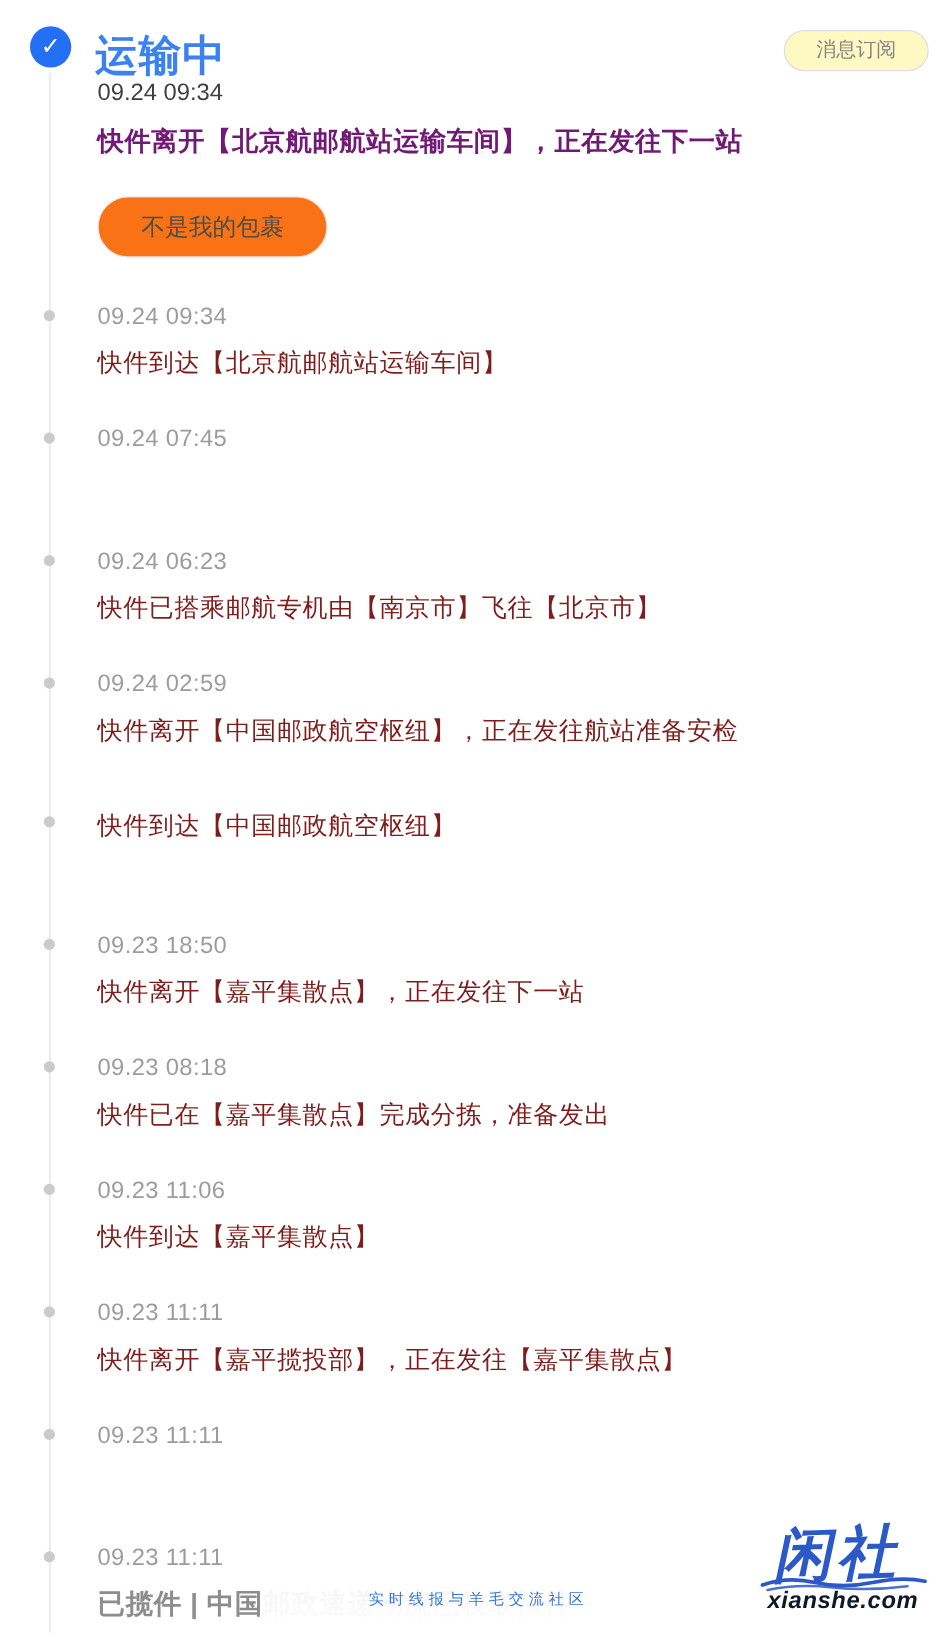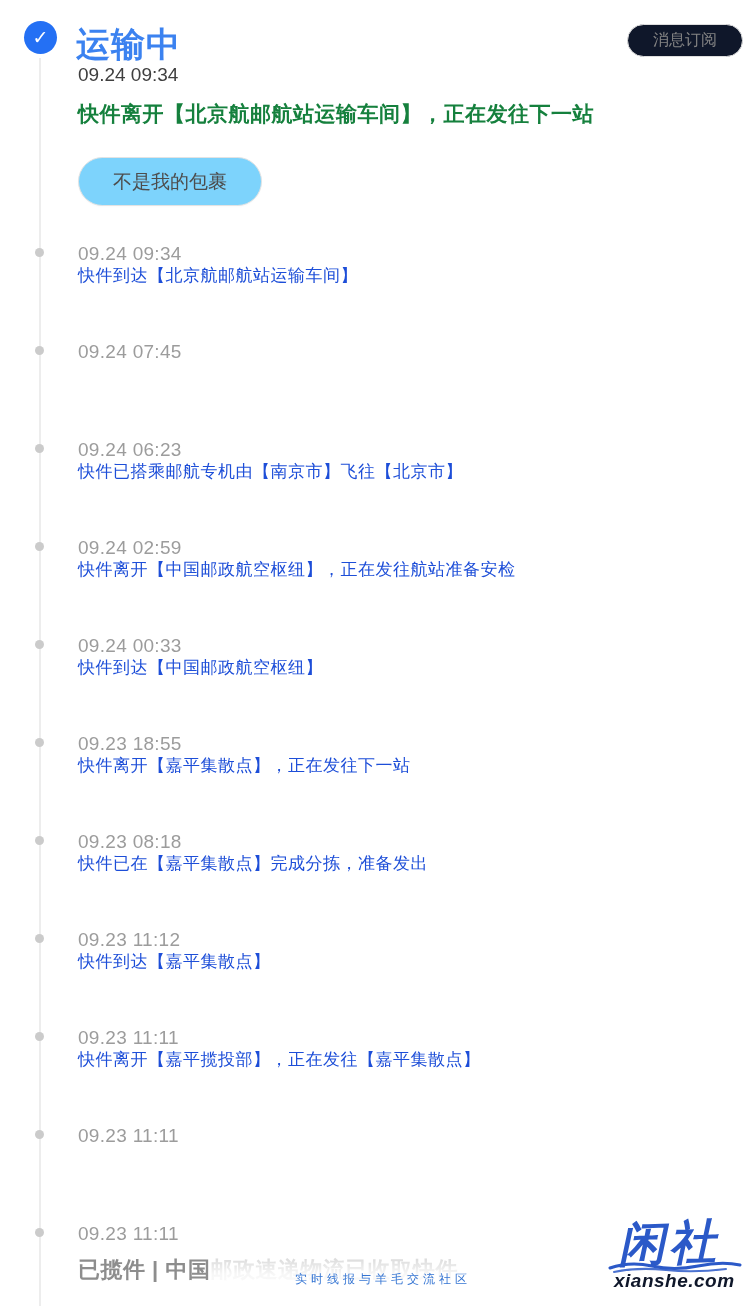--- a/index.html
+++ b/index.html
@@ -14,55 +14,55 @@
     position:absolute;left:24px;top:21px;width:33px;height:33px;border-radius:50%;
     background:#2470f4;color:#ffffff;display:flex;align-items:center;justify-content:center;
     font-size:19px;font-weight:bold;line-height:1;
   }
   .hdr-title{
     position:absolute;left:76px;top:22px;font-size:34px;font-weight:bold;color:#3b82f0;
     letter-spacing:1px;
   }
   .subscribe-btn{
     position:absolute;left:627px;top:24px;width:116px;height:33px;box-sizing:border-box;
-    border:1px solid #dedede;border-radius:17px;background:#0f172a;
+    border:1px solid #dedede;border-radius:17px;background:#fef9c3;
     display:flex;align-items:center;justify-content:center;
     font-size:16px;color:#848484;cursor:pointer;padding:0;
     font-family:inherit;
   }
   
   .spine{
     position:absolute;left:39px;top:58px;width:2px;height:1248px;background:#ededed;
   }
   
   .cur-time{
     position:absolute;left:78px;top:64px;font-size:19px;color:#3f3f3f;
   }
   .cur-desc{
     position:absolute;left:78px;top:100px;width:650px;font-size:21px;font-weight:600;
-    color:#15803d;line-height:1.3;letter-spacing:.5px;
+    color:#701a75;line-height:1.3;letter-spacing:.5px;
   }
   .notmine-btn{
     position:absolute;left:78px;top:157px;height:49px;box-sizing:border-box;
-    padding:0 34px;border:1px solid #e3e3e3;border-radius:25px;background:#7dd3fc;
+    padding:0 34px;border:1px solid #e3e3e3;border-radius:25px;background:#f97316;
     display:flex;align-items:center;justify-content:center;
     font-size:19px;color:#4d4d4d;cursor:pointer;box-shadow:0 1px 2px rgba(0,0,0,0.02);
     font-family:inherit;
   }
   
   .timeline{
     position:absolute;left:78px;top:243px;width:656px;
   }
   .t-row{position:relative;height:98px;}
   .t-dot{
     position:absolute;left:-43px;top:5px;width:9px;height:9px;border-radius:50%;
     background:#cbcbcb;
   }
   .t-time{font-size:19px;color:#9c9c9c;letter-spacing:.3px;}
-  .t-desc{font-size:17px;color:#1d4ed8;line-height:1.3;letter-spacing:.5px;}
+  .t-desc{margin-top:13px;font-size:20px;color:#7f1d1d;line-height:1.3;letter-spacing:.5px;}
   .t-row.emph .t-desc{font-size:22px;font-weight:bold;color:#8d8d8d;margin-top:11px;}
   
   .wash{
     position:absolute;left:210px;top:1243px;width:380px;height:69px;
     background:linear-gradient(to bottom,rgba(255,255,255,.45) 0%,rgba(255,255,255,.93) 45%,#ffffff 100%);
     pointer-events:none;
   }
   .slogan{
     position:absolute;left:295px;top:1271px;font-size:12px;font-weight:500;
     color:#3575d3;letter-spacing:4px;white-space:nowrap;
@@ -112,36 +112,35 @@
     <div class="t-time">09.24 06:23</div>
     <div class="t-desc">快件已搭乘邮航专机由【南京市】飞往【北京市】</div>
   </div>
     <div class="t-row">
     <span class="t-dot"></span>
     <div class="t-time">09.24 02:59</div>
     <div class="t-desc">快件离开【中国邮政航空枢纽】，正在发往航站准备安检</div>
   </div>
     <div class="t-row">
     <span class="t-dot"></span>
-    <div class="t-time">09.24 00:33</div>
     <div class="t-desc">快件到达【中国邮政航空枢纽】</div>
   </div>
     <div class="t-row">
     <span class="t-dot"></span>
-    <div class="t-time">09.23 18:55</div>
+    <div class="t-time">09.23 18:50</div>
     <div class="t-desc">快件离开【嘉平集散点】，正在发往下一站</div>
   </div>
     <div class="t-row">
     <span class="t-dot"></span>
     <div class="t-time">09.23 08:18</div>
     <div class="t-desc">快件已在【嘉平集散点】完成分拣，准备发出</div>
   </div>
     <div class="t-row">
     <span class="t-dot"></span>
-    <div class="t-time">09.23 11:12</div>
+    <div class="t-time">09.23 11:06</div>
     <div class="t-desc">快件到达【嘉平集散点】</div>
   </div>
     <div class="t-row">
     <span class="t-dot"></span>
     <div class="t-time">09.23 11:11</div>
     <div class="t-desc">快件离开【嘉平揽投部】，正在发往【嘉平集散点】</div>
   </div>
     <div class="t-row">
     <span class="t-dot"></span>
     <div class="t-time">09.23 11:11</div>

